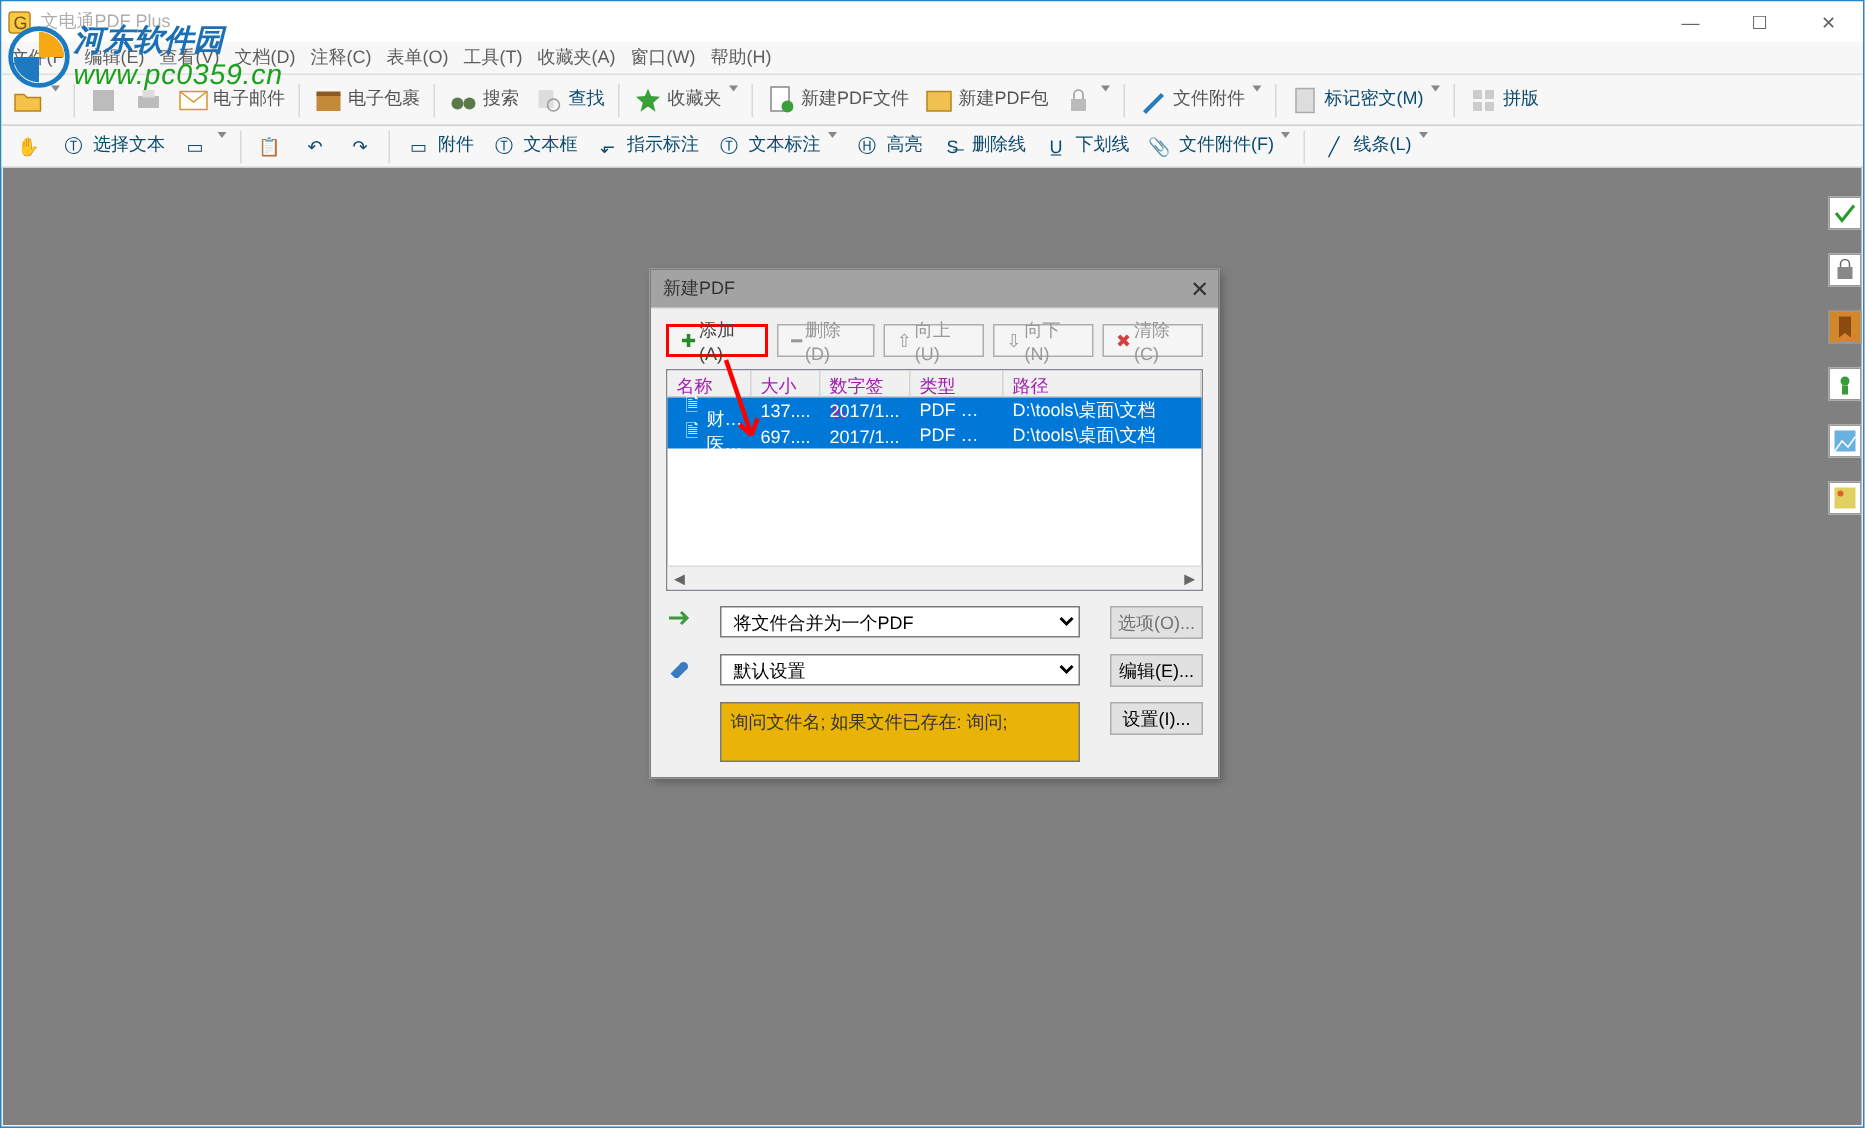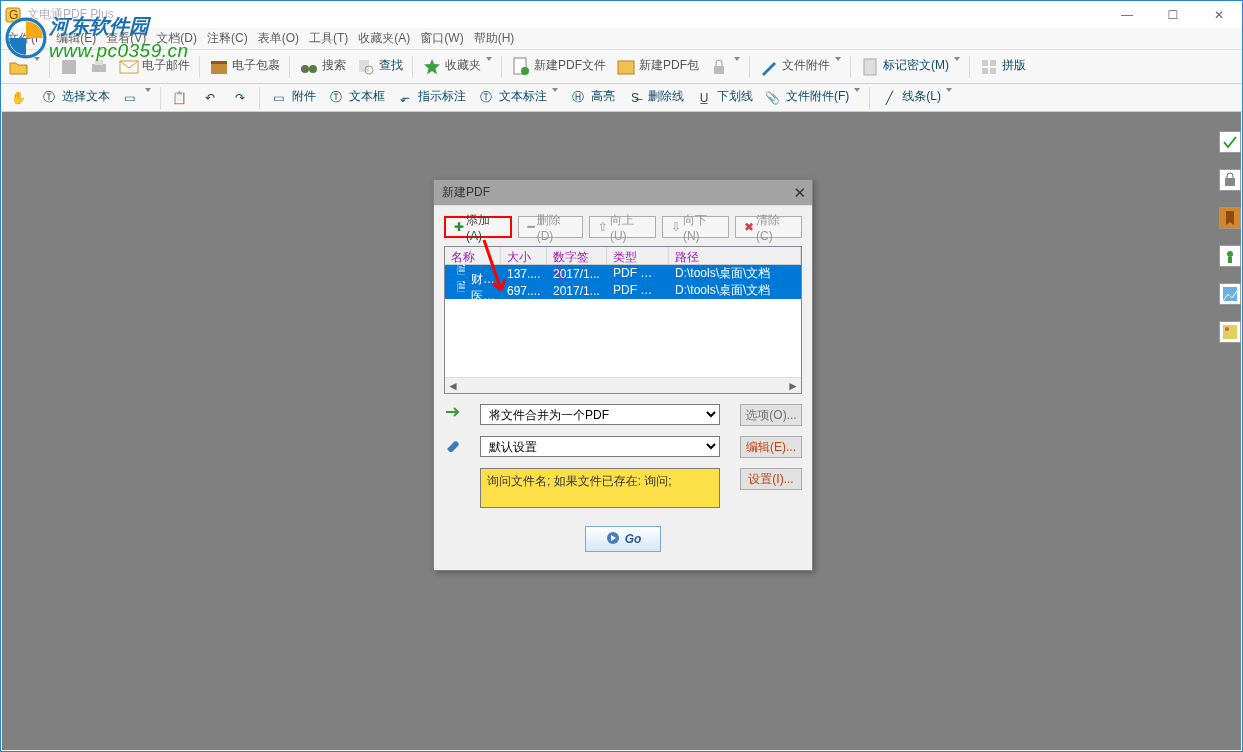--- a/index.html
+++ b/index.html
@@ -41,23 +41,23 @@
 .thead{display:flex;background:#f0f0f0;border-bottom:1px solid #cacaca;height:18px}
 .thead span{padding:2px 6px;border-right:1px solid #d4d4d4;color:#a21caf}
 .trow{display:flex;height:17px;align-items:center}
 .trow.sel{background:#0078d7;color:#fff}
 .trow span{padding:1px 6px;overflow:hidden;white-space:nowrap;text-overflow:ellipsis}
 .file-ico{width:14px;display:inline-block}
 .hscroll{position:absolute;bottom:0;left:0;right:0;height:16px;background:#f0f0f0;border-top:1px solid #ddd;display:flex;justify-content:space-between;align-items:center;padding:0 2px;color:#666}
 .opt-row{display:flex;align-items:flex-start;gap:20px;margin-top:10px}
 .opt-row .opt-ico{width:16px;height:16px}
 .opt-row select,.opt-row .textline{flex:1;height:21px;border:1px solid #7a7a7a;background:#fff;padding:0 4px;font-size:12px}
-.opt-row .obtn{width:62px;height:22px;border:1px solid #adadad;background:#e1e1e1;color:#c2410c;font-size:12px}
+.opt-row .obtn{width:62px;height:22px;border:1px solid #adadad;background:#e1e1e1;color:#000000;font-size:12px}
 .opt-row .obtn[disabled]{color:#737373}
-.textbox{flex:1;height:40px;border:1px solid #7a7a7a;background:#fde047;padding:4px 6px;color:#333}
+.textbox{flex:1;height:40px;border:1px solid #7a7a7a;background:#eab308;padding:4px 6px;color:#333}
 .go-row{display:flex;justify-content:center;margin:18px 0 8px}
 .go-btn{width:76px;height:26px;border:1px solid #7aa9d4;background:linear-gradient(#fff,#d4e7f7);display:flex;align-items:center;justify-content:center;font-style:italic;font-weight:700;color:#2a5a9a;font-size:14px}
 
 .arrow{position:absolute;z-index:30;left:478px;top:234px;width:30px;height:70px;pointer-events:none}
 
 .c1{width:56px}.c2{width:46px}.c3{width:60px}.c4{width:62px}.c5{flex:1}
 </style>
 </head>
 <body>
 
@@ -415,29 +415,20 @@
         <select><option>默认设置</option></select>
         <button class="obtn">编辑(E)...</button>
       </div>
 
       <div class="opt-row">
         <span class="opt-ico"></span>
         <div class="textbox">询问文件名; 如果文件已存在: 询问;</div>
         <button class="obtn">设置(I)...</button>
       </div>
 
-      <div class="go-row">
-        <div class="go-btn">
-          <svg width="18" height="18" style="margin-right:2px">
-              <circle cx="8" cy="8" r="6" fill="#4a7ac0"></circle>
-              <path d="M6 5l5 3-5 3z" fill="#fff"></path>
-            </svg>
-          <span>Go</span>
-        </div>
-      </div>
     </div>
   </div>
 
   <svg class="arrow" viewBox="0 0 30 70">
     <path d="M5 5 L22 55" stroke="#ff0000" stroke-width="3" fill="none"></path>
     <path d="M22 55 L14 48 M22 55 L26 44" stroke="#ff0000" stroke-width="3" fill="none"></path>
   </svg>
 
 </div>
 

